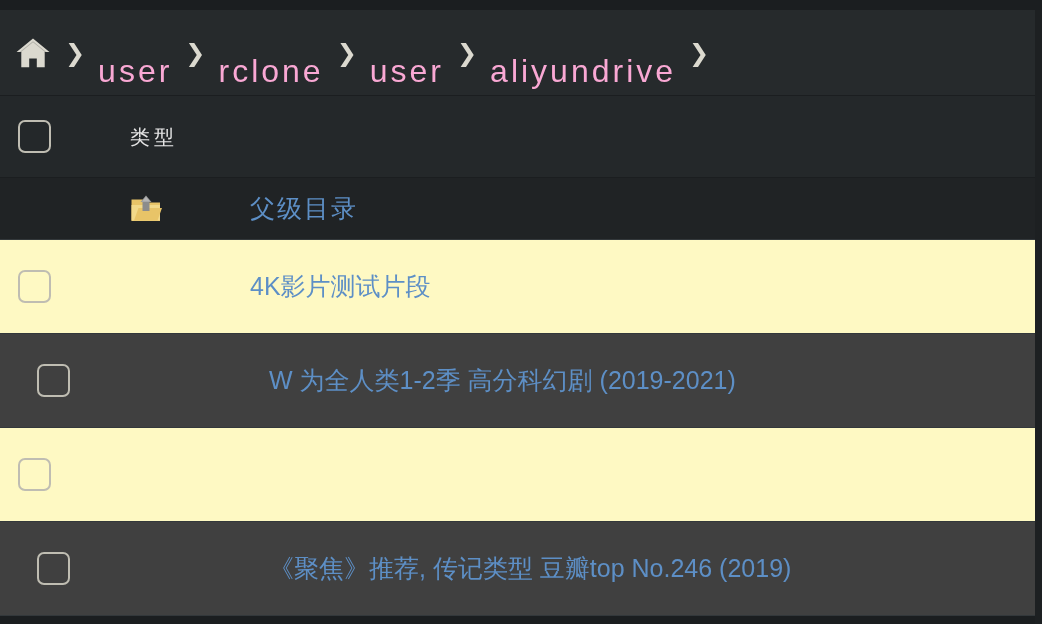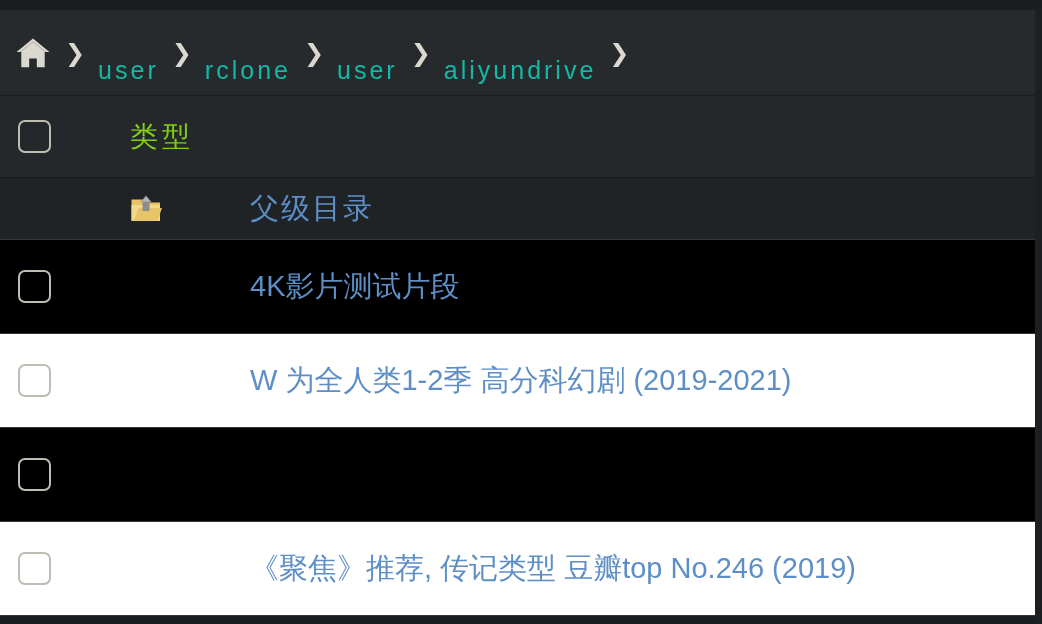--- a/index.html
+++ b/index.html
@@ -35,22 +35,22 @@
     background: #262a2c;
     display: flex;
     align-items: center;
     padding: 0 14px;
     box-sizing: border-box;
     border-bottom: 1px solid #1b1e20;
     overflow: hidden;
     white-space: nowrap;
   }
   .crumb {
-    color: #14b8a6;
-    font-size: 25px;
+    color: #f9a8d4;
+    font-size: 32px;
     letter-spacing: 3px;
     line-height: 1;
     padding: 0 2px;
     text-decoration: none;
     cursor: pointer;
     flex: 0 0 auto;
     margin-top: 36px;
   }
   .crumb.cjk {
     letter-spacing: 4px;
@@ -88,22 +88,22 @@
   .row.header-row {
     height: 82px;
     background: #24282a;
     border-bottom: 1px solid #1b1e20;
   }
   .row.parent-row {
     height: 62px;
     background: #202325;
     border-bottom: 1px solid #33383b;
   }
-  .row.alt-a { background: #000000; text-align: center; }
-  .row.alt-b { background: #ffffff; }
+  .row.alt-a { background: #fef9c3; text-align: center; }
+  .row.alt-b { background: #404040; padding-left: 19px; }
   .row.listing { height: 94px; }
 
   .col-check {
     width: 130px;
     flex: 0 0 130px;
     display: flex;
     align-items: center;
     padding-left: 18px;
     box-sizing: border-box;
   }
@@ -125,29 +125,29 @@
     width: 33px;
     height: 33px;
     border: 2px solid #bfbdb2;
     border-radius: 7px;
     background: transparent;
     box-sizing: border-box;
     cursor: pointer;
   }
 
   .th-label {
-    color: #84cc16;
-    font-size: 28px;
+    color: #e5e5e5;
+    font-size: 20px;
     letter-spacing: 4px;
     line-height: 1;
   }
 
   .name-link {
     color: #5d8fc6;
-    font-size: 29px;
+    font-size: 25px;
     line-height: 1.15;
     text-decoration: none;
     cursor: pointer;
     white-space: nowrap;
     overflow: hidden;
     text-overflow: ellipsis;
   }
   .name-link.cjk-spaced {
     letter-spacing: 2px;
   }

